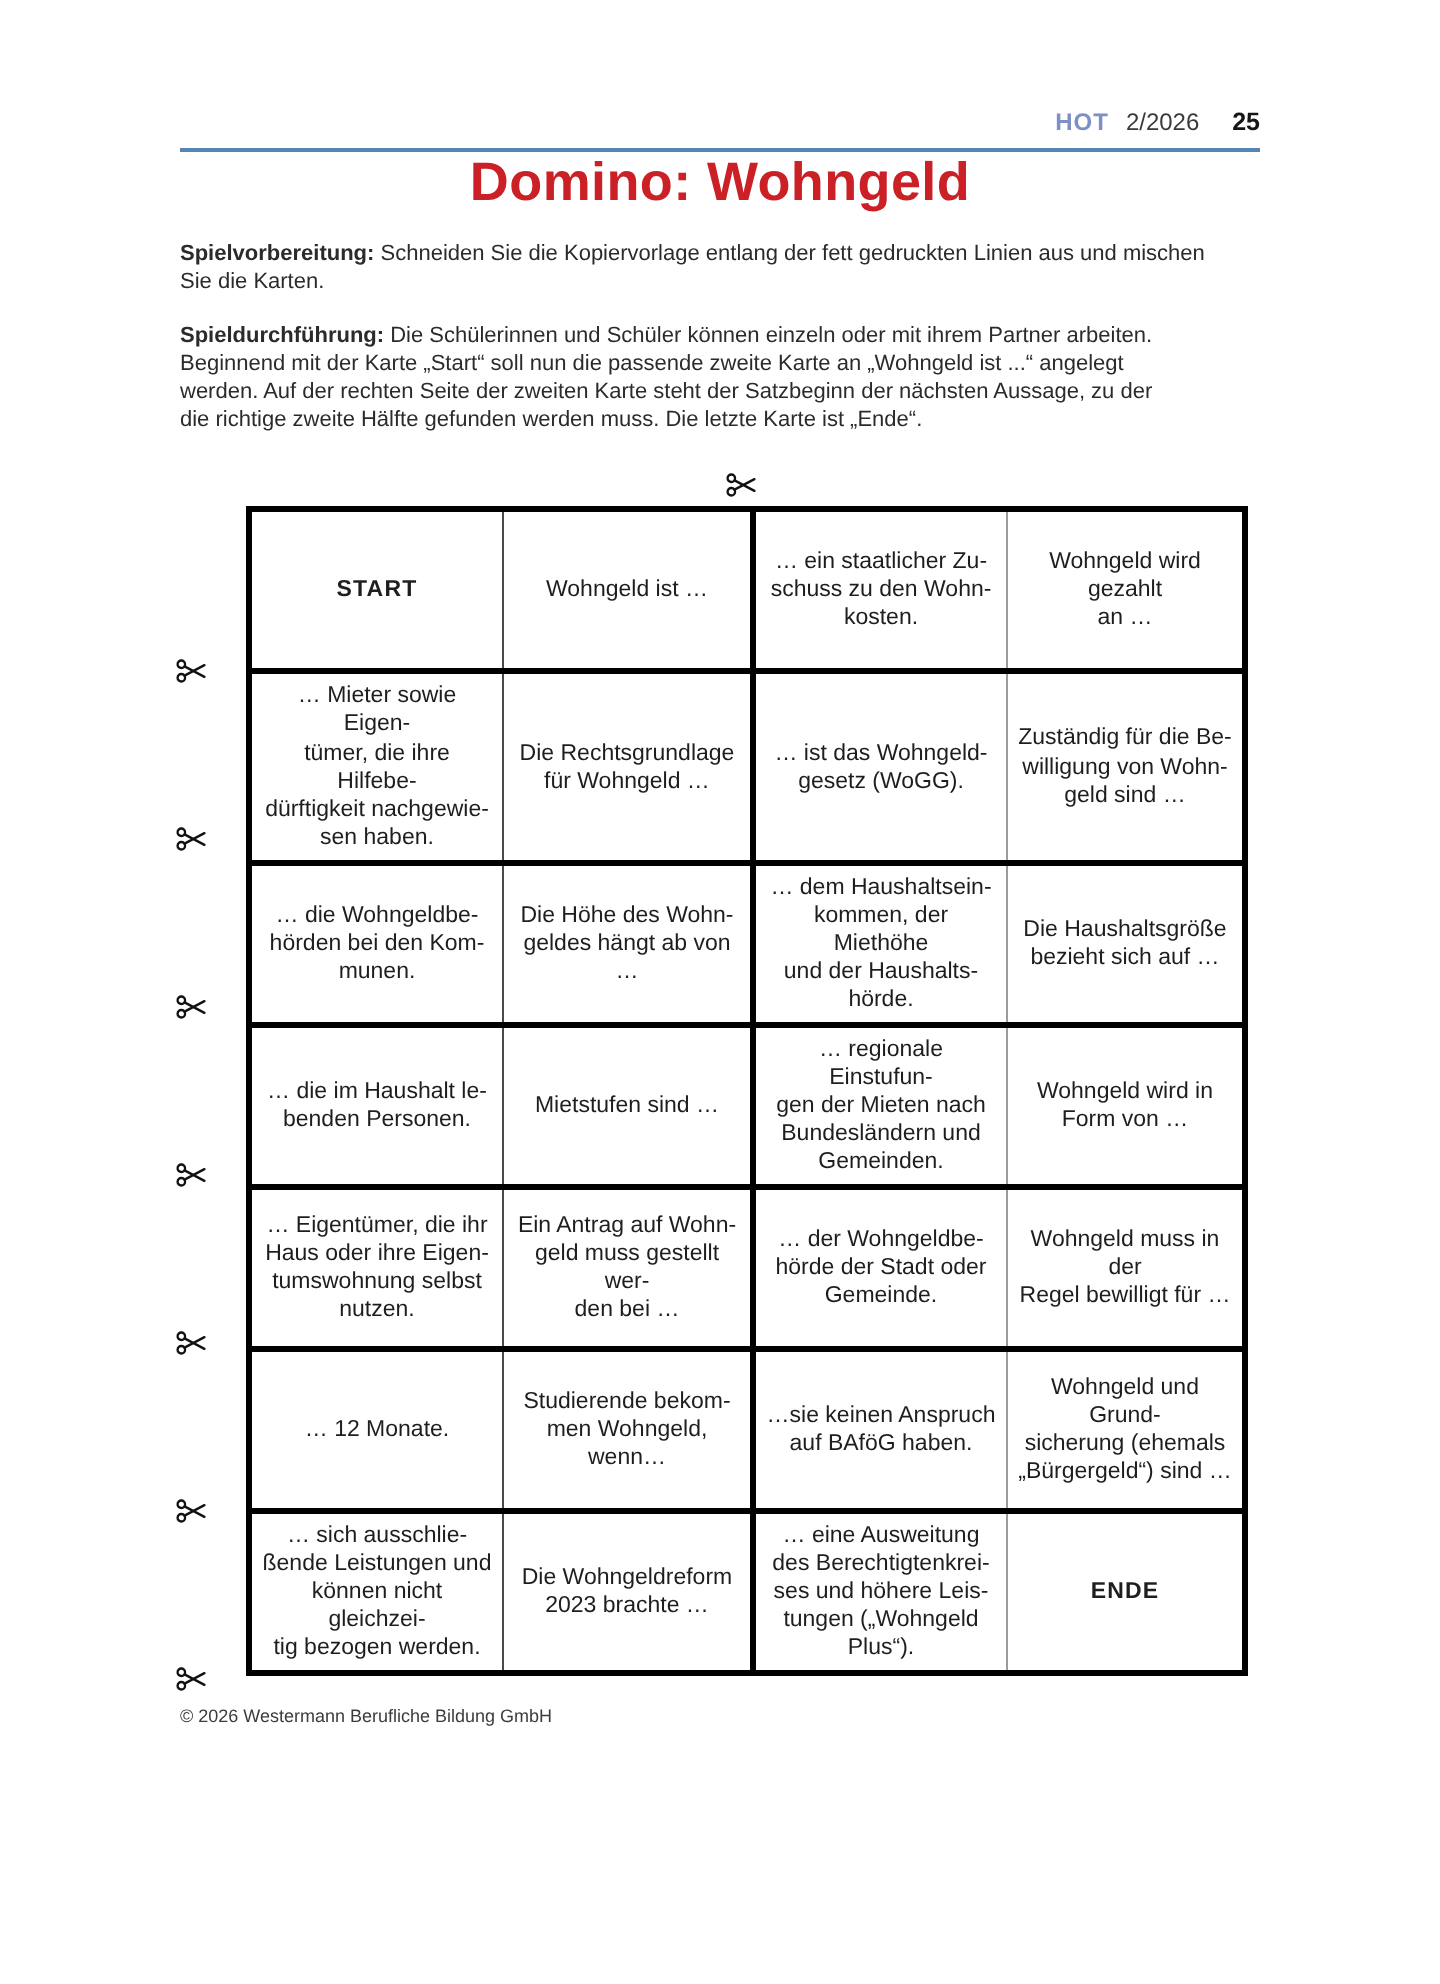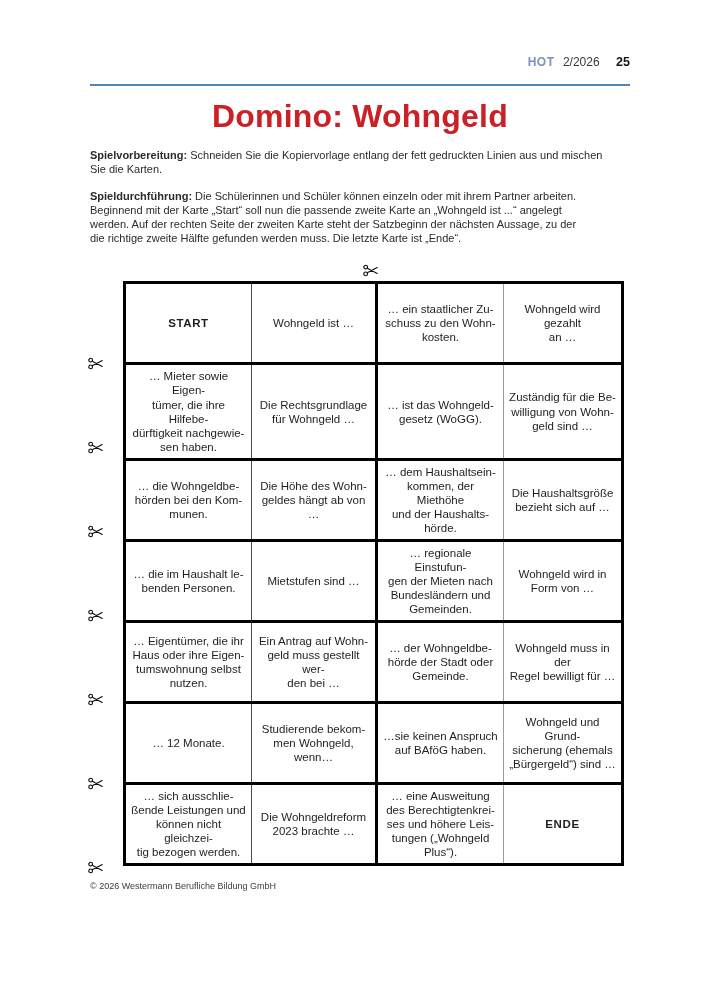--- a/index.html
+++ b/index.html
@@ -19,45 +19,44 @@
   }
   .content {
     margin-left: 90px;
     width: 540px;
   }
   
   .header {
     padding-top: 52px;
     border-bottom: 2px solid #5585b5;
     text-align: right;
-    padding-bottom: 14px;
+    padding-bottom: 4px;
   }
   .header .brand {
     color: #7d90c4;
     font-weight: bold;
     font-size: 12px;
     letter-spacing: 0.5px;
   }
   .header .issue {
     color: #3a3a3a;
     font-size: 12px;
     margin-left: 4px;
   }
   .header .pagenum {
     color: #161616;
     font-weight: bold;
     font-size: 12.5px;
     margin-left: 12px;
   }
   
   .title {
-    margin-top: 12px;
     text-align: center;
     color: #cb2026;
-    font-size: 32px;
+    font-size: 27px;
     font-weight: bold;
     letter-spacing: 0.2px;
   }
   
   .para {
     margin-top: 13px;
     font-size: 11px;
     line-height: 1.28;
     color: #2b2b2b;
   }

